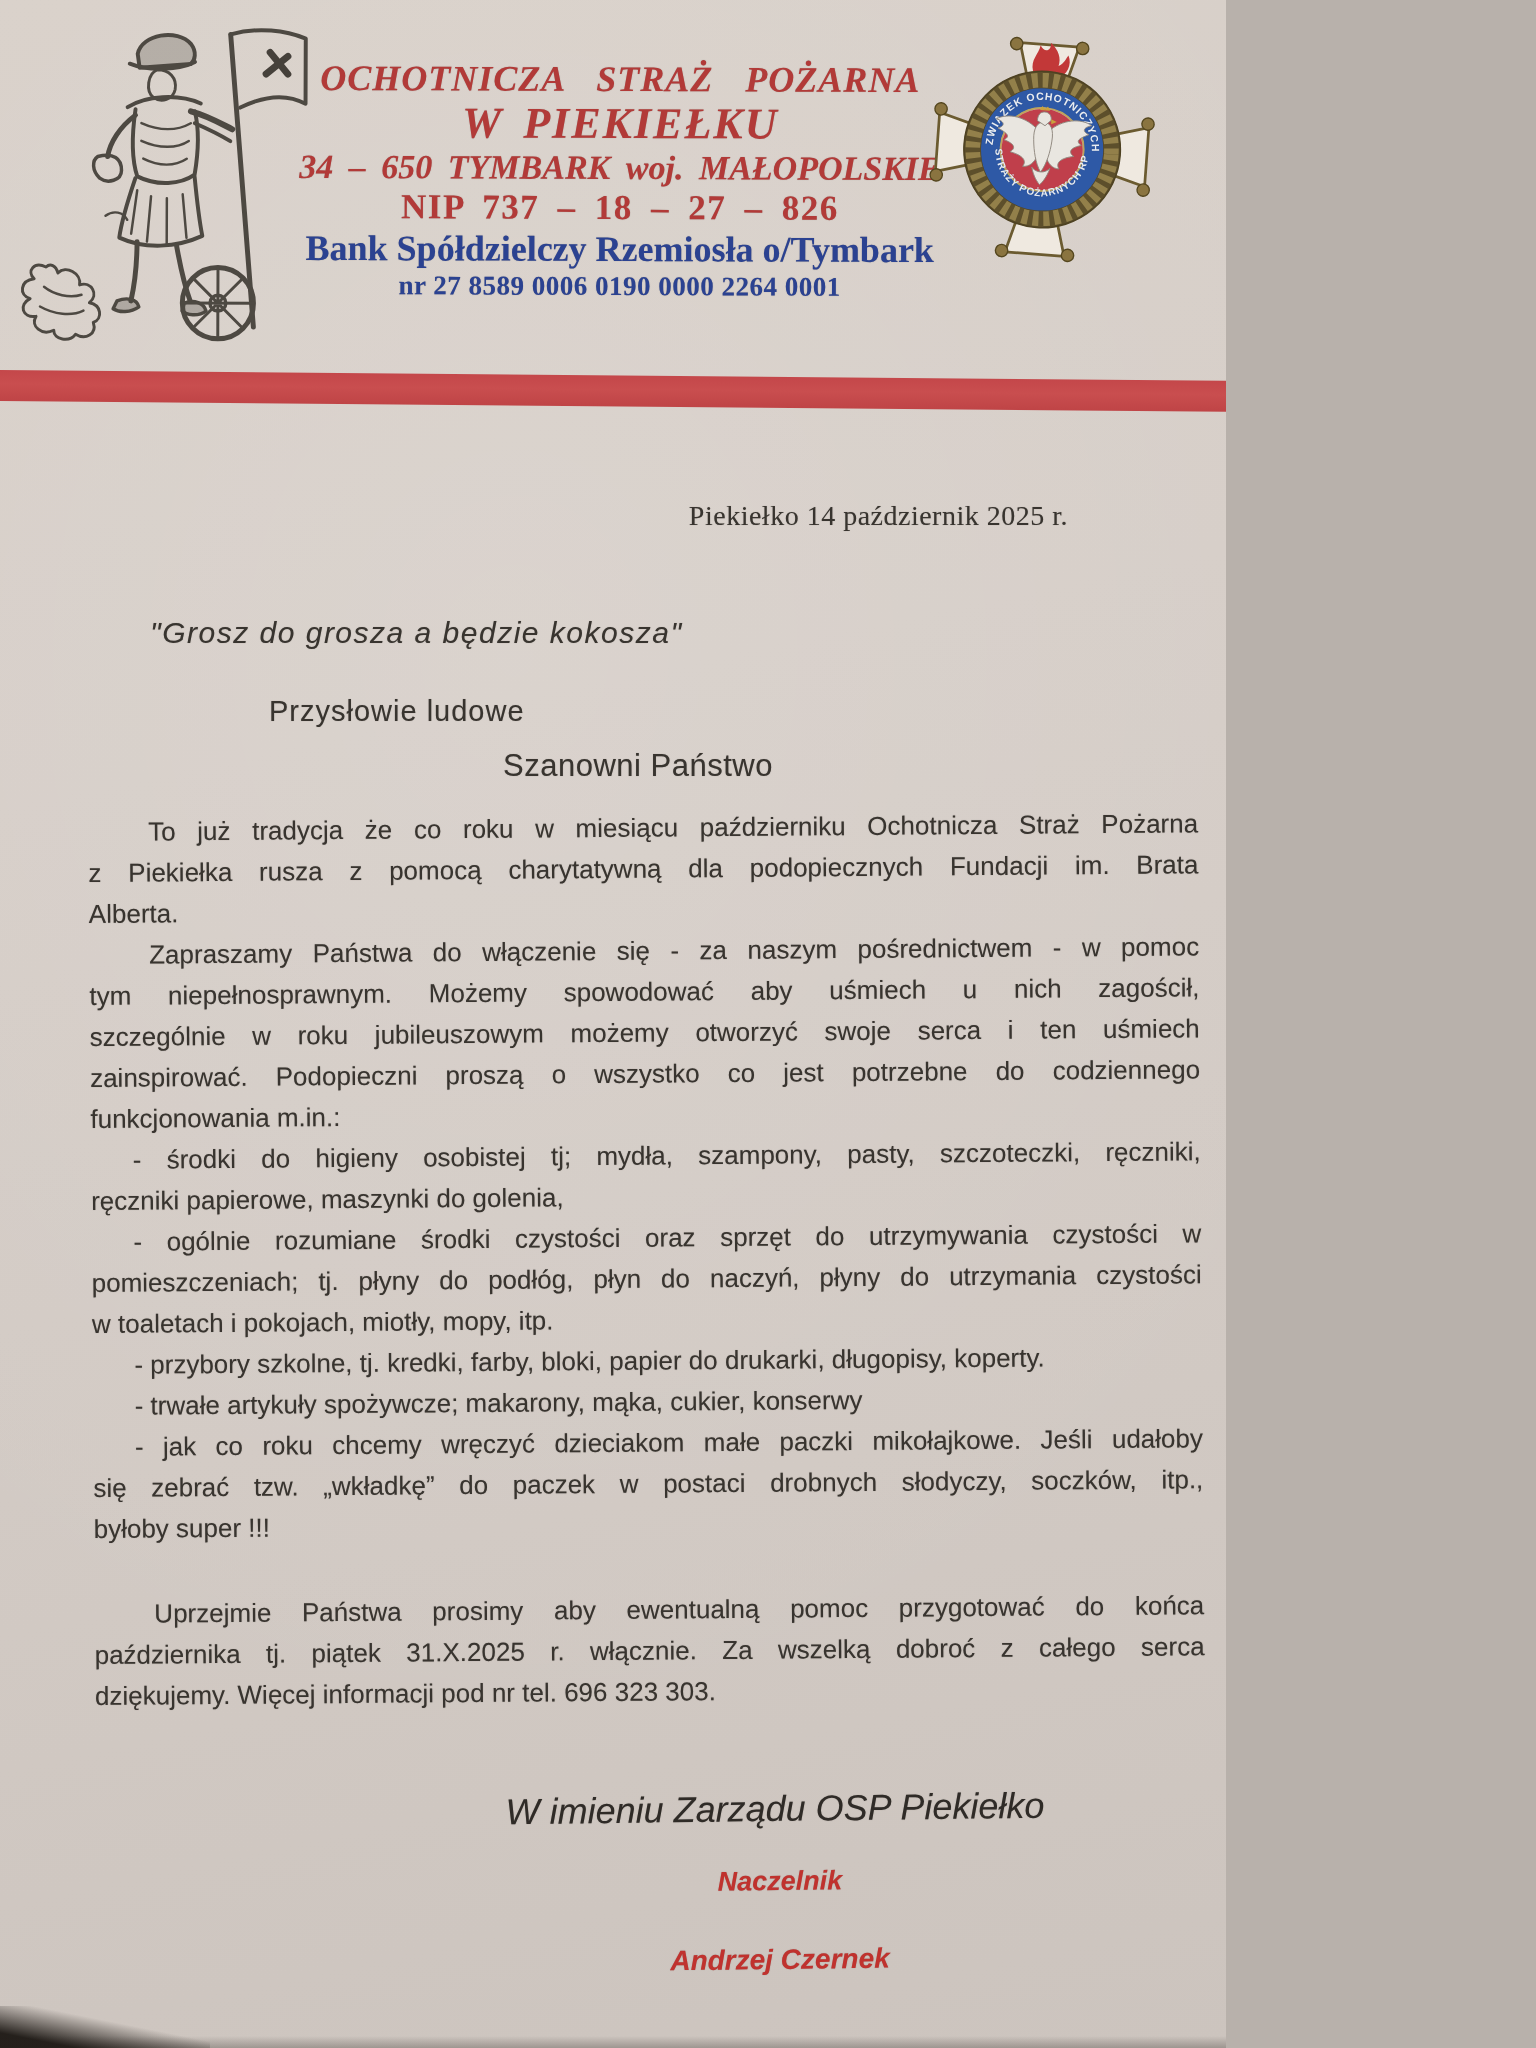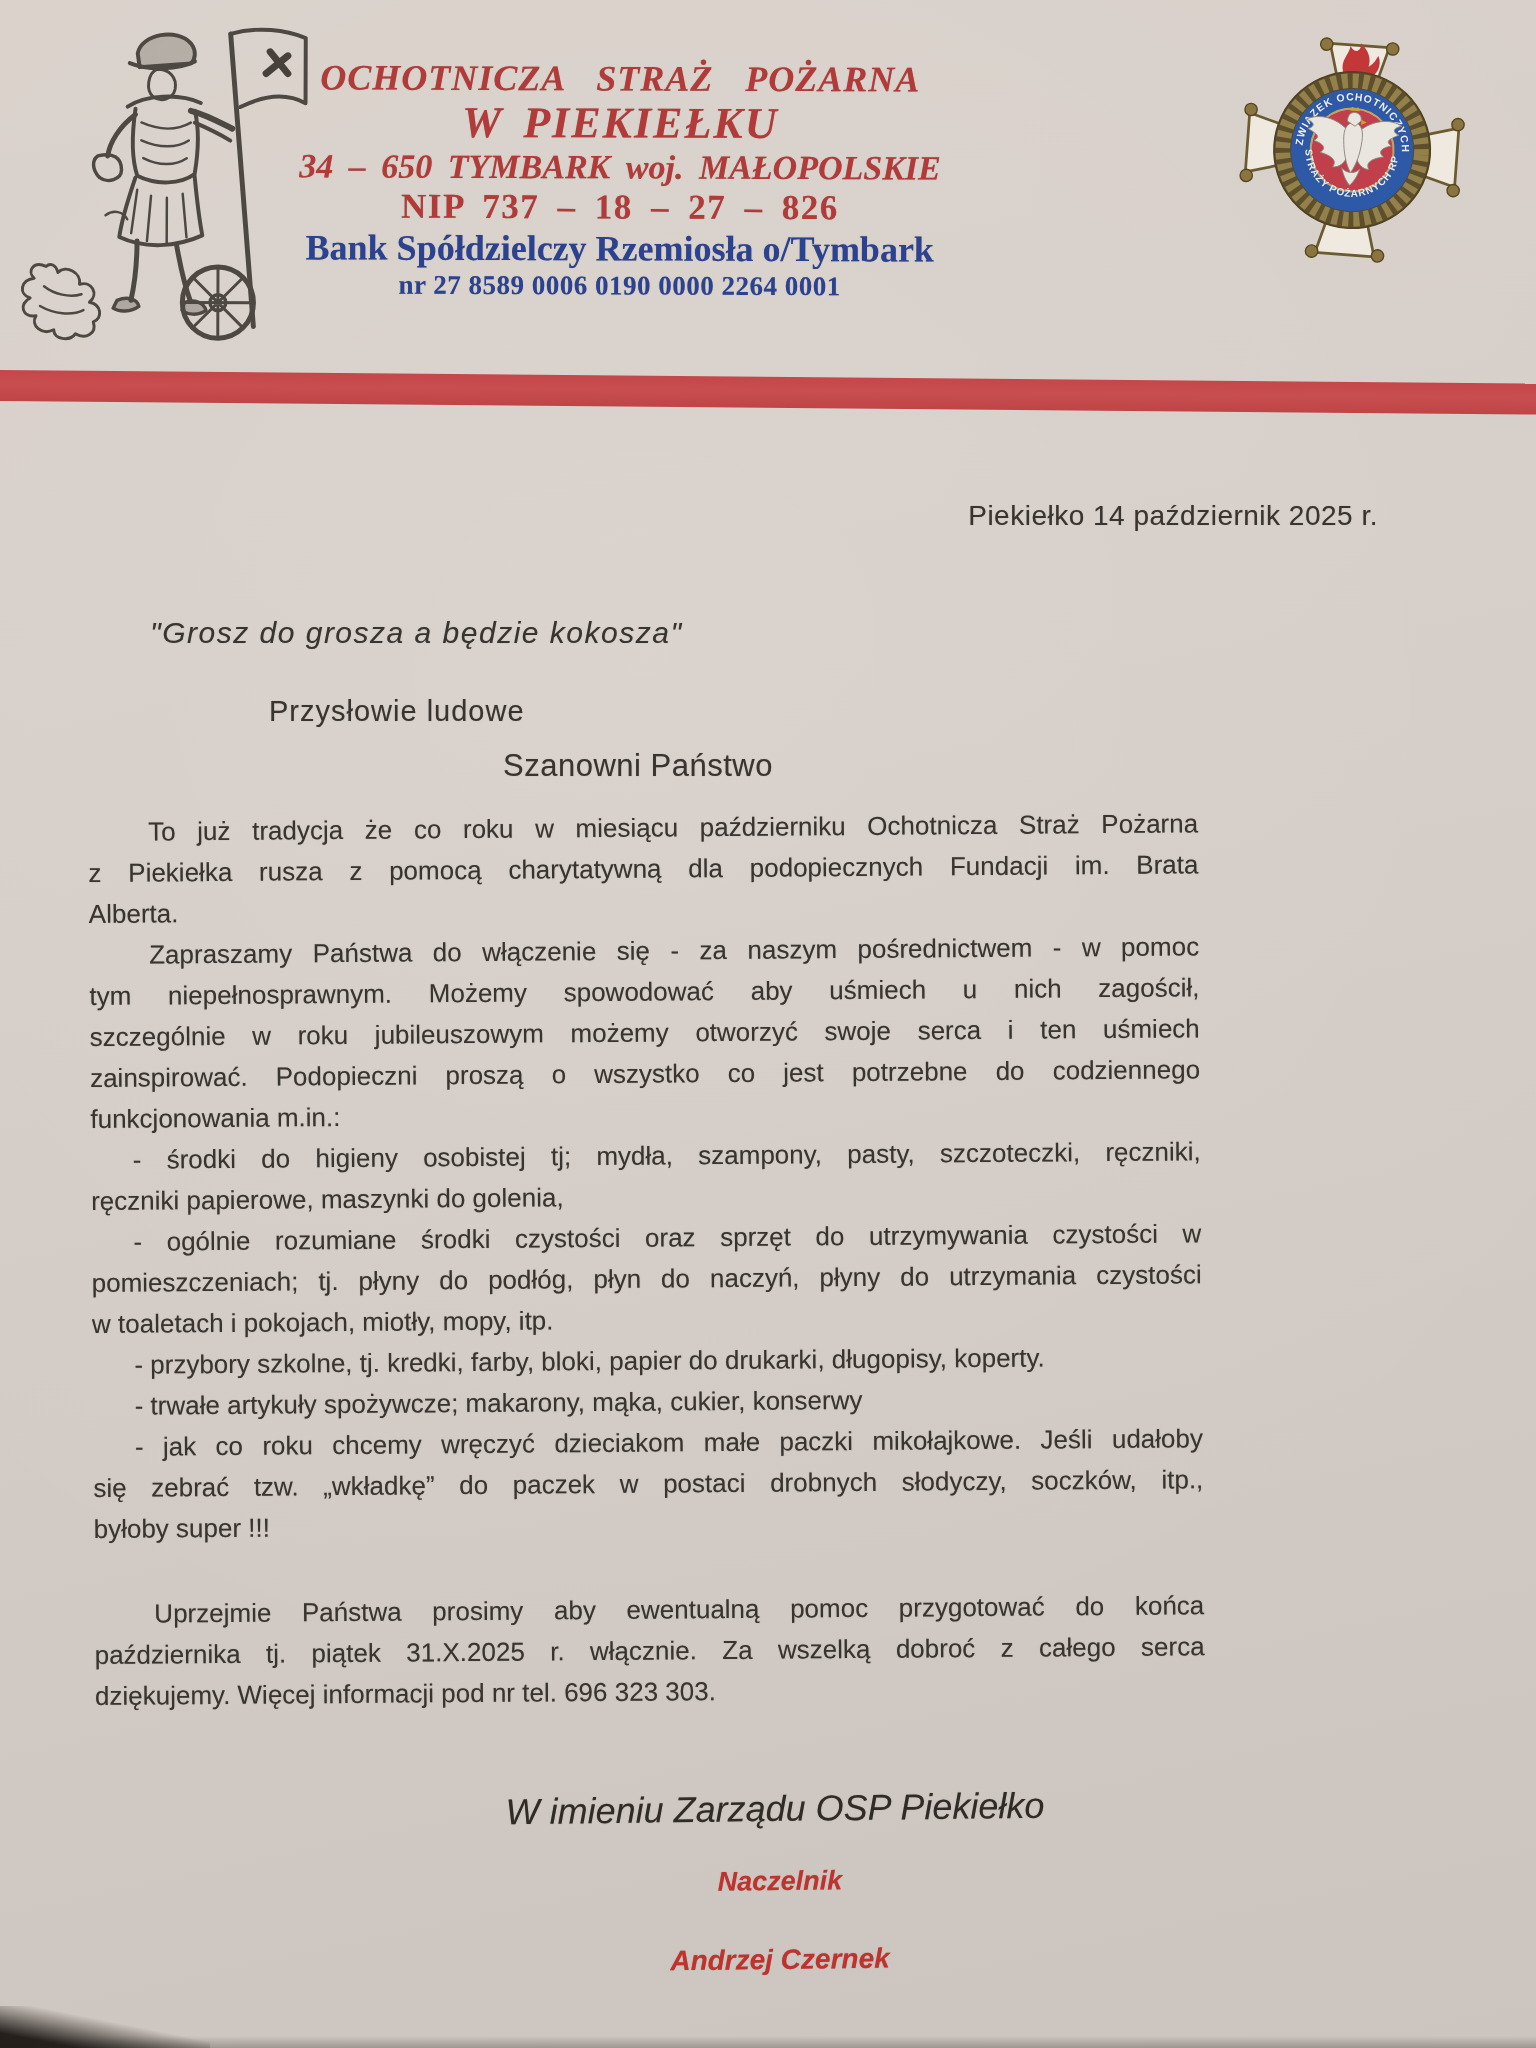--- a/index.html
+++ b/index.html
@@ -1,17 +1,17 @@
 <!DOCTYPE html>
 <html style="--header_red: #b23a38; --header_blue: #2b4291; --stripe_red: #c94e4f; --signature_red: #c0322e; --text: #38342f; --paper: #d4ccc6;"><head>
 <meta charset="utf-8">
 <style>
   html,body { margin:0; padding:0; background:#b8b1ab; }
   .page {
-    position:relative; width:1536px; height:2048px; overflow:hidden;
+    position:relative; width:1226px; height:2048px; overflow:hidden;
     font-family:"Liberation Sans", sans-serif;
     color:var(--text,#36322d);
     background:
       radial-gradient(140% 100% at 42% 32%, rgba(255,255,255,0.10) 0%, rgba(255,255,255,0) 55%),
       linear-gradient(168deg, #d9d1ca 0%, #d6cec8 35%, #d2cac4 65%, #ccc4be 100%);
   }
   .page * { text-shadow: 0 0 1px rgba(60,54,48,0.35); }
 
   
   .letterhead { position:absolute; left:0; top:0; width:100%; height:370px; transform:rotate(0.2deg); }
@@ -24,21 +24,21 @@
   .h3 { font-size:34px; line-height:40px; font-style:italic; color:var(--header_red); word-spacing:7px; }
   .h4 { font-size:35px; line-height:40px; color:var(--header_red); letter-spacing:1.5px; word-spacing:8px; }
   .h5 { font-size:36px; line-height:42px; color:var(--header_blue); }
   .h6 { font-size:27px; line-height:32px; color:var(--header_blue); letter-spacing:0.5px; }
 
   .stripe { position:absolute; left:-12px; top:370px; width:1560px; height:31px;
             transform:rotate(0.5deg); transform-origin:0 50%;
             background:linear-gradient(180deg,#c4474a 0%, var(--stripe_red,#c94e4f) 45%, #bf4446 100%); }
 
   
-  .date { position:absolute; top:500px; right:158px; font-family:Liberation Sans, sans-serif;
+  .date { position:absolute; top:500px; right:158px; font-family:Liberation Serif, serif;
           font-size:28px; letter-spacing:0.5px; }
   .quote { position:absolute; left:150px; top:616px; font-style:italic; font-size:30px; letter-spacing:1.5px; }
   .quote-attr { position:absolute; left:269px; top:695px; font-size:29px; letter-spacing:1px; }
   .salutation { position:absolute; left:503px; top:748px; font-weight:normal; font-size:31px; letter-spacing:0.5px; }
 
   
   .body-text { position:absolute; left:88px; top:812px; width:1110px;
                font-size:26px; line-height:41px;
                transform:rotate(-0.45deg); transform-origin:0 0; }
   .line { text-align:justify; text-align-last:justify; }

